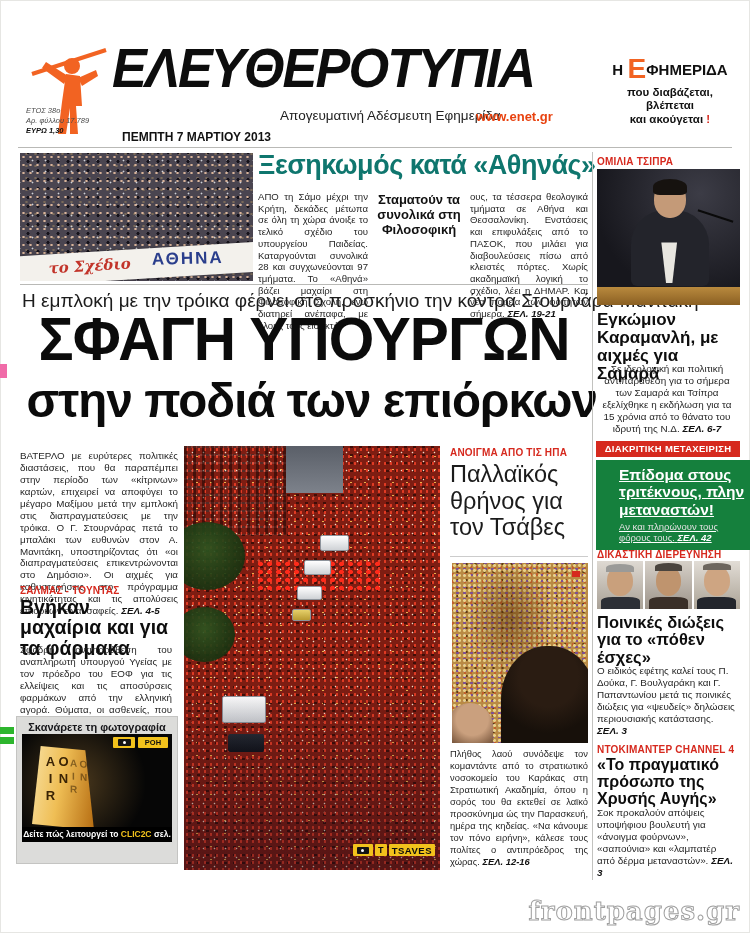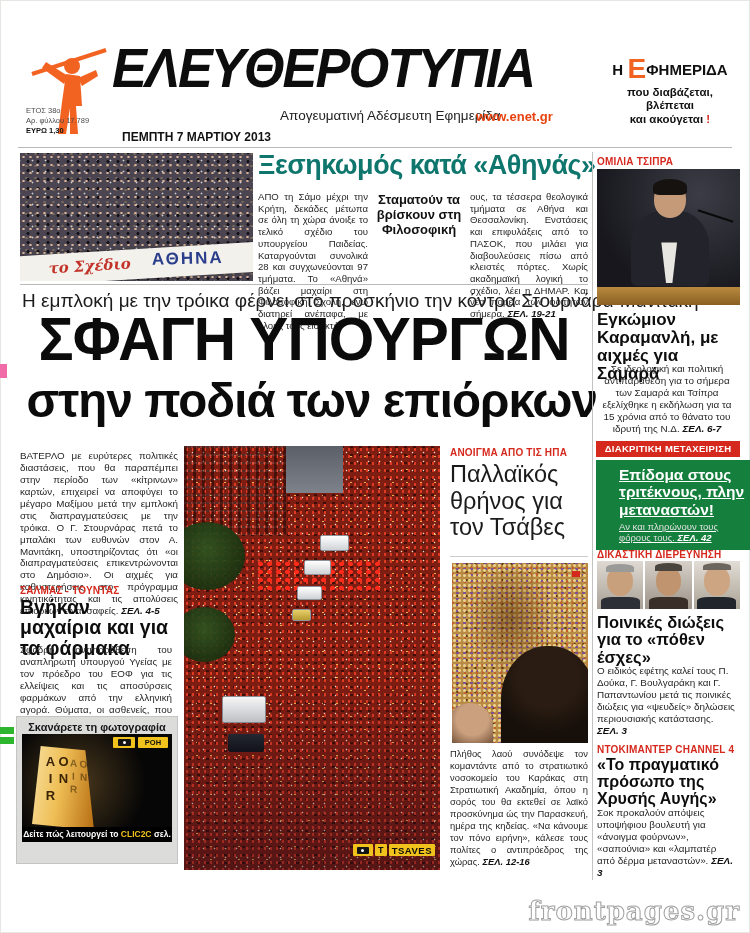--- a/index.html
+++ b/index.html
@@ -10,21 +10,21 @@
   .jt{text-align:justify;}
   .kicker{color:#d6291e;font-weight:800;font-size:10px;letter-spacing:.2px;}
   .body-txt{font-size:9.6px;line-height:1.22;color:#262626;}
   .pref{font-weight:800;font-style:italic;color:#111;}
   .hrule{height:1px;background:#b9b9b6;}
   .vrule{width:1px;background:#c2c2bf;}
 
   
   .mast-title{font-size:55px;font-weight:900;font-style:italic;letter-spacing:-2px;
               transform:scaleX(.95);transform-origin:left;white-space:nowrap;color:#0d0d0d;}
-  .mast-info{font-size:7.5px;color:#4a4a4a;line-height:1.35;}
+  .mast-info{font-size:7.5px;color:#4a4a4a;line-height:1.35;font-style:italic;}
   .mast-date{font-size:12px;font-weight:800;color:#111;}
   .mast-tag{font-size:13.5px;color:#222;}
   .mast-web{font-size:13px;font-weight:800;color:#e8420f;}
   .slogan{width:146px;text-align:center;line-height:1.2;}
   .slogan .l1{font-weight:900;font-size:15px;color:#111;}
   .slogan .big-e{font-size:28px;color:#f26322;font-weight:900;vertical-align:-3px;}
   .slogan .sub{font-weight:800;font-size:11.5px;color:#111;}
   .slogan .bang{color:#d6291e;font-weight:900;}
 
   
@@ -137,21 +137,21 @@
 
   <div class="abs photo crowd-dark" style="left:20px;top:153px;width:233px;height:128px;">
     <div class="abs banner-strip" style="left:-6px;bottom:2px;width:106%;height:30px;">
       <span class="abs banner-p1" style="left:14%;top:5px;">το Σχέδιο</span>
       <span class="abs banner-p2" style="left:56%;top:3px;transform:rotate(2deg);">ΑΘΗΝΑ</span>
     </div>
   </div>
 
   <div class="abs ts-headline" style="left:258px;top:150px;">Ξεσηκωμός κατά «Αθηνάς»</div>
   <div class="abs body-txt jt" style="left:258px;top:191px;width:110px;">ΑΠΟ τη Σάμο μέχρι την Κρήτη, δεκάδες μέτωπα σε όλη τη χώρα άνοιξε το τελικό σχέδιο του υπουργείου Παιδείας. Καταργούνται συνολικά 28 και συγχωνεύονται 97 τμήματα. Το «Αθηνά» βάζει μαχαίρι στη Φιλοσοφική Σχολή, ενώ διατηρεί ανέπαφα, με όλους τους εισακτέ-</div>
-  <div class="abs pull" style="left:374px;top:193px;width:90px;">Σταματούν τα βρίσκουν στη Φιλοσοφική</div>
+  <div class="abs pull" style="left:374px;top:193px;width:90px;">Σταματούν τα συνολικά στη Φιλοσοφική</div>
   <div class="abs body-txt jt" style="left:470px;top:191px;width:118px;">
     <span>ους, τα τέσσερα θεολογικά τμήματα σε Αθήνα και Θεσσαλονίκη. Ενστάσεις και επιφυλάξεις από το ΠΑΣΟΚ, που μιλάει για διαβουλεύσεις πίσω από κλειστές πόρτες. Χωρίς ακαδημαϊκή λογική το σχέδιο, λέει η ΔΗΜΑΡ. Και νέα πορεία των φοιτητών σήμερα.</span>
     <span class="pref">ΣΕΛ. 19-21</span>
   </div>
 
   <div class="abs hrule" style="left:20px;top:284px;width:568px;"></div>
 
   <div class="abs mk" style="left:22px;top:290px;">Η εμπλοκή με την τρόικα φέρνει στο προσκήνιο την κόντρα Στουρνάρα-Μανιτάκη</div>
   <div class="abs mh1" style="left:18px;top:304px;width:572px;">ΣΦΑΓΗ ΥΠΟΥΡΓΩΝ</div>
   <div class="abs mh2" style="left:18px;top:372px;width:572px;">στην ποδιά των επιόρκων</div>

